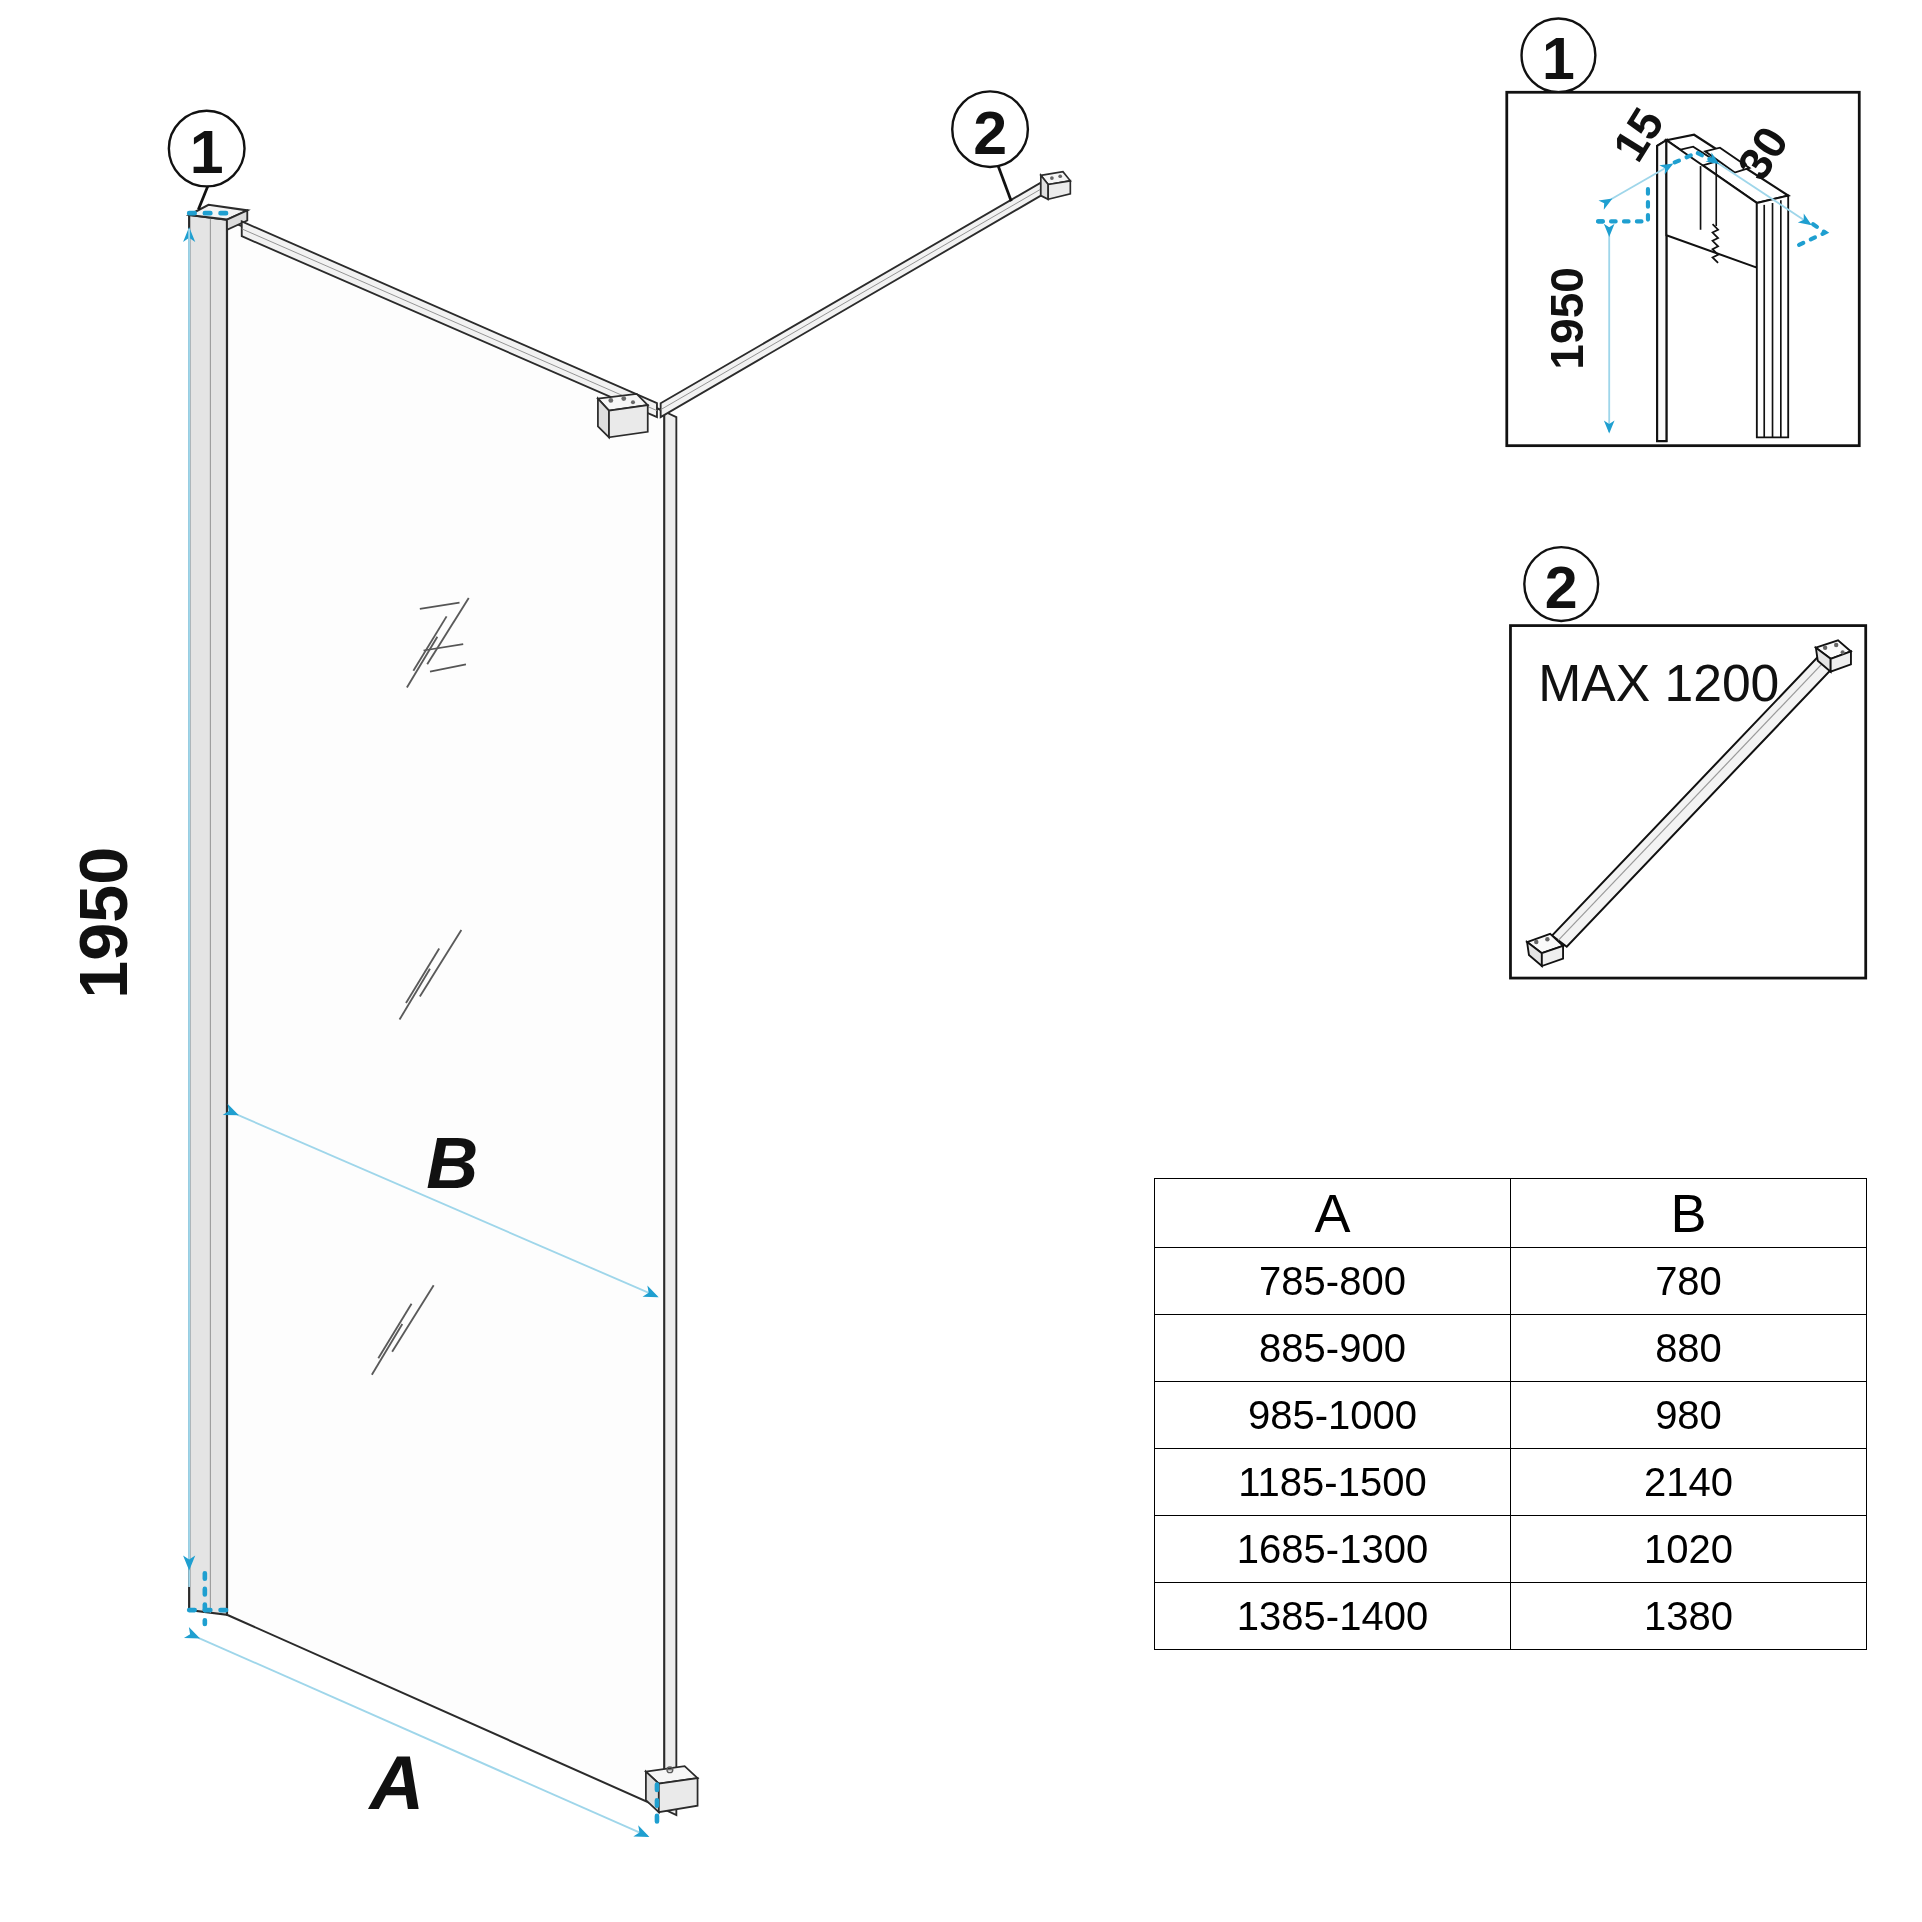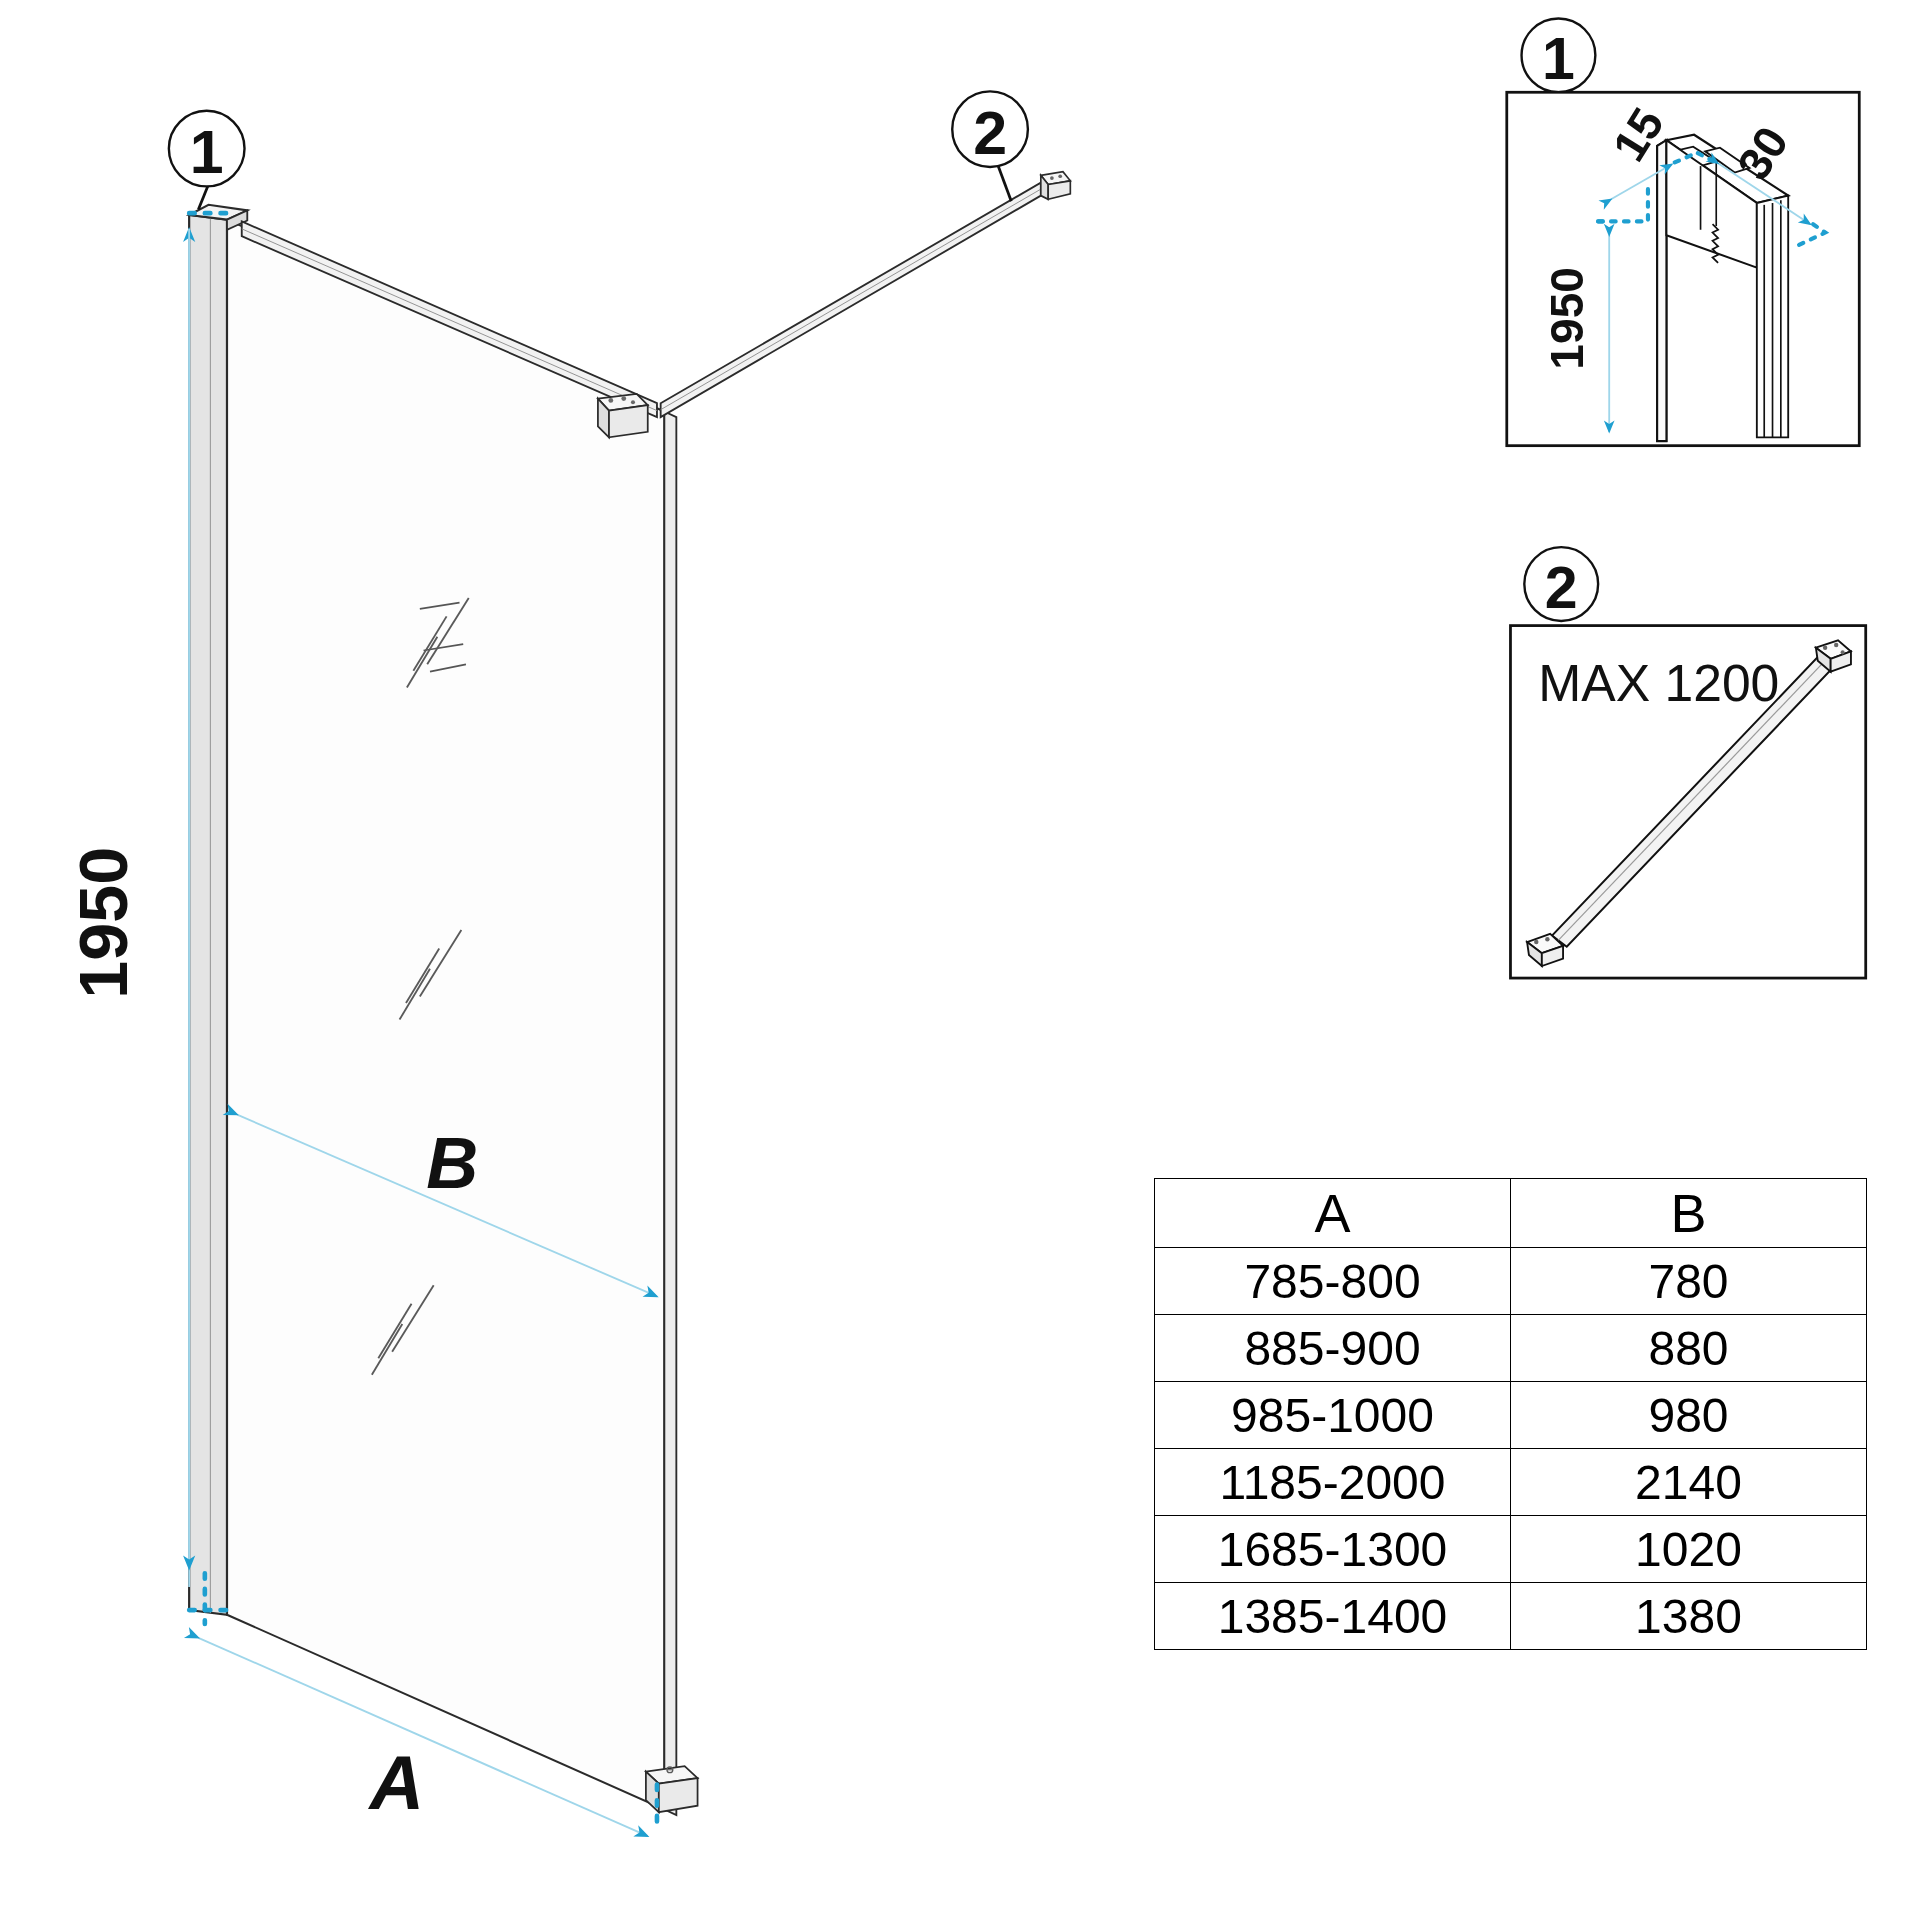--- a/index.html
+++ b/index.html
@@ -47,21 +47,21 @@
     padding: 0;
   }
   #spec-table th {
     height: 68px;
     font-size: 54px;
     font-weight: normal;
     vertical-align: middle;
   }
   #spec-table td {
     height: 66px;
-    font-size: 48px;
+    font-size: 40px;
     font-weight: normal;
     vertical-align: middle;
   }
   #spec-table col.c-a { width: 50%; }
   #spec-table col.c-b { width: 50%; }
 </style>
 </head>
 <body>
 
 <div id="stage">
@@ -281,21 +281,21 @@
     </tr>
     <tr>
       <td>885-900</td>
       <td>880</td>
     </tr>
     <tr>
       <td>985-1000</td>
       <td>980</td>
     </tr>
     <tr>
-      <td>1185-2000</td>
+      <td>1185-1500</td>
       <td>2140</td>
     </tr>
     <tr>
       <td>1685-1300</td>
       <td>1020</td>
     </tr>
     <tr>
       <td>1385-1400</td>
       <td>1380</td>
     </tr>

